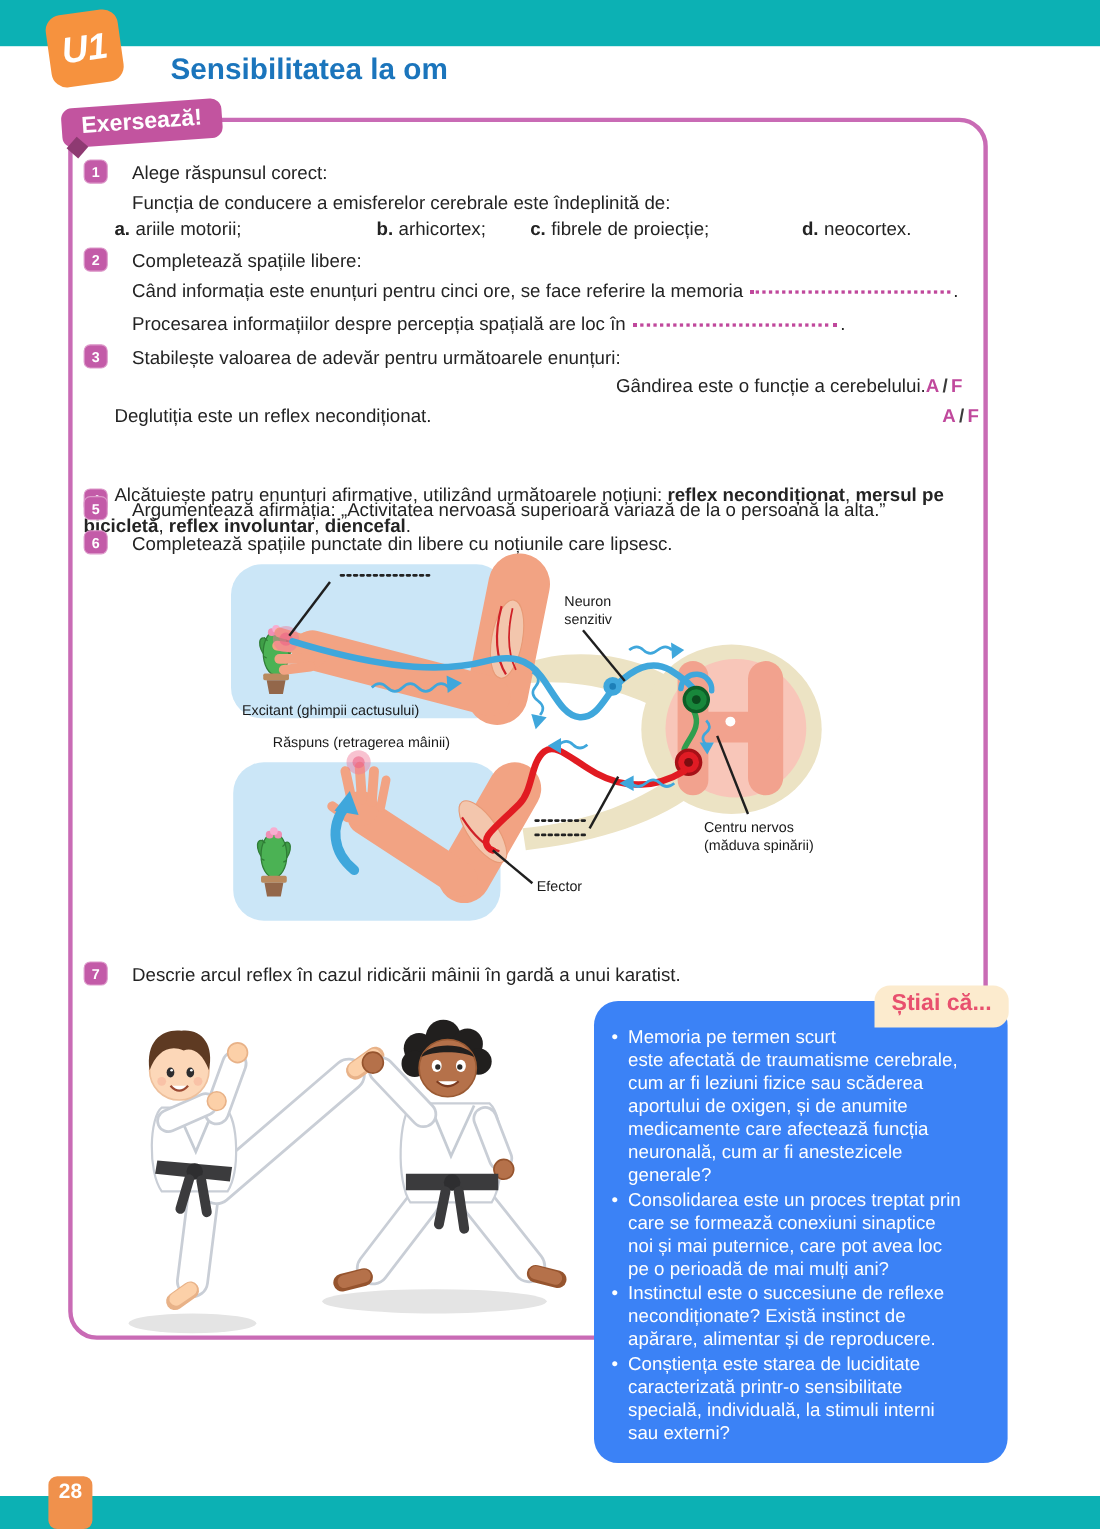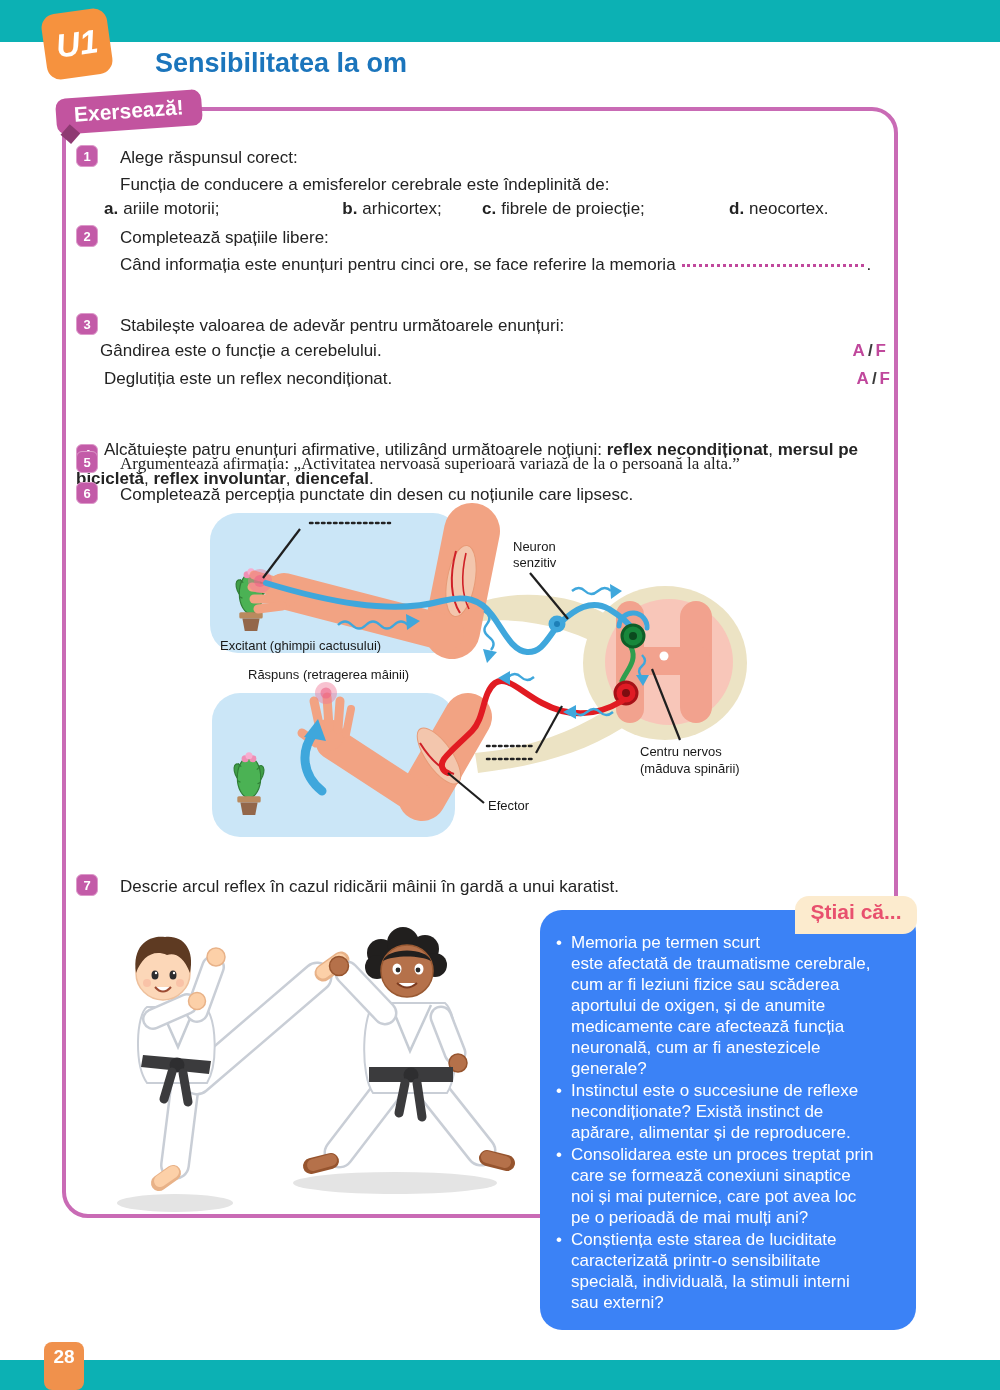--- a/index.html
+++ b/index.html
@@ -90,41 +90,44 @@
     <span style="width:180px;text-align:center;"><span class="optkey">b.</span><span>arhicortex;</span></span>
     <span style="width:247px;"><span class="optkey">c.</span><span>fibrele de proiecție;</span></span>
     <span><span class="optkey">d.</span><span>neocortex.</span></span>
   </div>
 
   <div class="num-badge" style="left:76px; top:225px;">2</div>
   <div class="line" style="left:104px; top:226px;">Completează spațiile libere:</div>
   <div class="line" style="left:104px; top:253px;">
     <span>Când informația este enunțuri pentru cinci ore, se face referire la memoria</span><span class="dots" style="width:182px;"></span><span>.</span>
   </div>
+  <div class="line" style="left:104px; top:283px;">
+    <span>Procesarea informațiilor despre percepția spațială are loc în</span><span class="dots" style="width:186px;"></span><span>.</span>
+  </div>
 
   <div class="num-badge" style="left:76px; top:313px;">3</div>
   <div class="line" style="left:104px; top:314px;">Stabilește valoarea de adevăr pentru următoarele enunțuri:</div>
-  <div class="row" style="left:100px; top:341px; width:786px; justify-content:space-between;">
+  <div class="row" style="left:89px; top:341px; width:786px; justify-content:flex-end;">
     <span>Gândirea este o funcție a cerebelului.</span>
     <span class="af"><span>A</span><span class="slash">/</span><span>F</span></span>
   </div>
   <div class="row" style="left:104px; top:369px; width:786px; justify-content:space-between;">
     <span>Deglutiția este un reflex necondiționat.</span>
     <span class="af"><span>A</span><span class="slash">/</span><span>F</span></span>
   </div>
 
   <div class="wrapblock" style="left:76px; top:397px; width:818px;margin-top:40px;">
     <span class="num-inline">4</span><span>Alcătuiește patru enunțuri afirmative, utilizând următoarele noțiuni: </span><b>reflex necondiționat</b><span>, </span><b>mersul pe bicicletă</b><span>, </span><b>reflex involuntar</b><span>, </span><b>diencefal</b><span>.</span>
   </div>
 
   <div class="num-badge" style="left:76px; top:451px;">5</div>
-  <div class="line" style="left:104px; top:452px;font-family:Liberation Serif, serif;">Argumentează afirmația: „Activitatea nervoasă superioară variază de la o persoană la alta.”</div>
+  <div class="line" style="left:104px; top:452px;">Argumentează afirmația: „Activitatea nervoasă superioară variază de la o persoană la alta.”</div>
 
   <div class="num-badge" style="left:76px; top:482px;">6</div>
-  <div class="line" style="left:104px; top:483px;">Completează percepția punctate din desen cu noțiunile care lipsesc.</div>
+  <div class="line" style="left:104px; top:483px;">Completează spațiile punctate din libere cu noțiunile care lipsesc.</div>
 
   <svg style="position:absolute; left:70px; top:503px;" width="830" height="357" viewBox="0 0 830 357">
 
     <rect x="140" y="10" width="251" height="140" rx="28" fill="#cbe6f7"></rect>
     <rect x="142" y="190" width="243" height="144" rx="28" fill="#cbe6f7"></rect>
 
     <g>
       <path d="M 408 100 C 440 88, 490 88, 530 108 C 545 116, 555 122, 562 128 L 548 152 C 505 126, 460 114, 410 118 Z" fill="#ece3c4"></path>
       <path d="M 405 250 C 450 246, 505 232, 548 198 L 562 218 C 520 250, 460 264, 408 270 Z" fill="#ece3c4"></path>
       <ellipse cx="595" cy="160" rx="82" ry="77" fill="#ece3c4"></ellipse>
@@ -311,27 +314,27 @@
   <div class="stiai-box">
     <div class="stiai-tab">Știai că...</div>
     <ul>
       <li>Memoria pe termen scurt
 este afectată de traumatisme cerebrale,
 cum ar fi leziuni fizice sau scăderea
 aportului de oxigen, și de anumite
 medicamente care afectează funcția
 neuronală, cum ar fi anestezicele
 generale?</li>
-      <li>Instinctul este o succesiune de reflexe
-necondiționate? Există instinct de
-apărare, alimentar și de reproducere.</li>
       <li>Consolidarea este un proces treptat prin
 care se formează conexiuni sinaptice
 noi și mai puternice, care pot avea loc
 pe o perioadă de mai mulți ani?</li>
+      <li>Instinctul este o succesiune de reflexe
+necondiționate? Există instinct de
+apărare, alimentar și de reproducere.</li>
       <li>Conștiența este starea de luciditate
 caracterizată printr-o sensibilitate
 specială, individuală, la stimuli interni
 sau externi?</li>
     </ul>
   </div>
 
   <div class="bottom-bar"></div>
   <div class="page-num">28</div>
 

